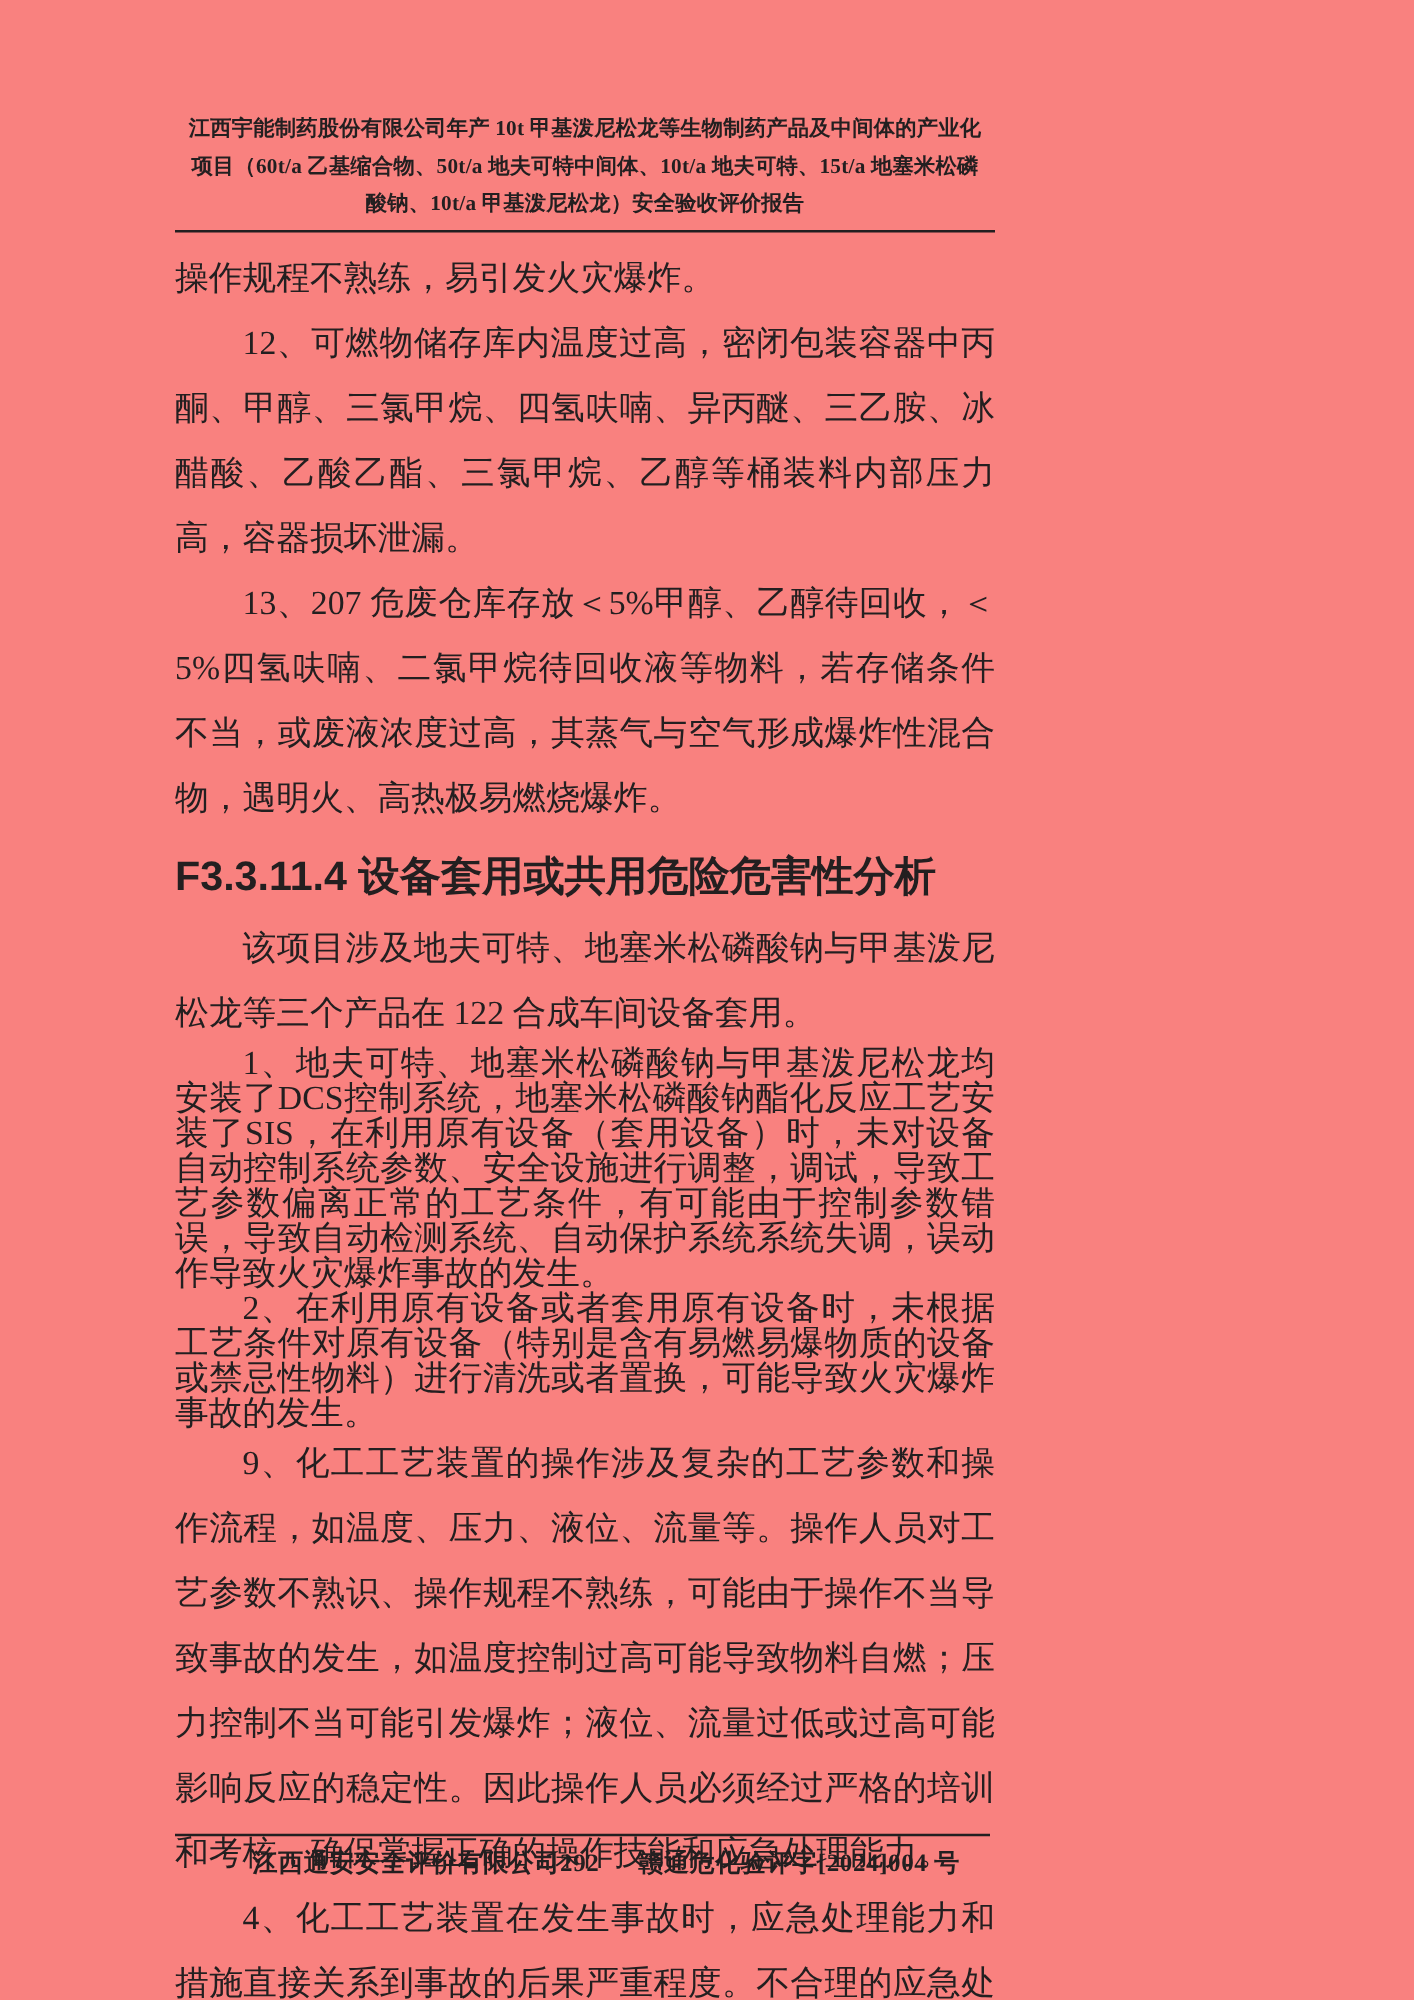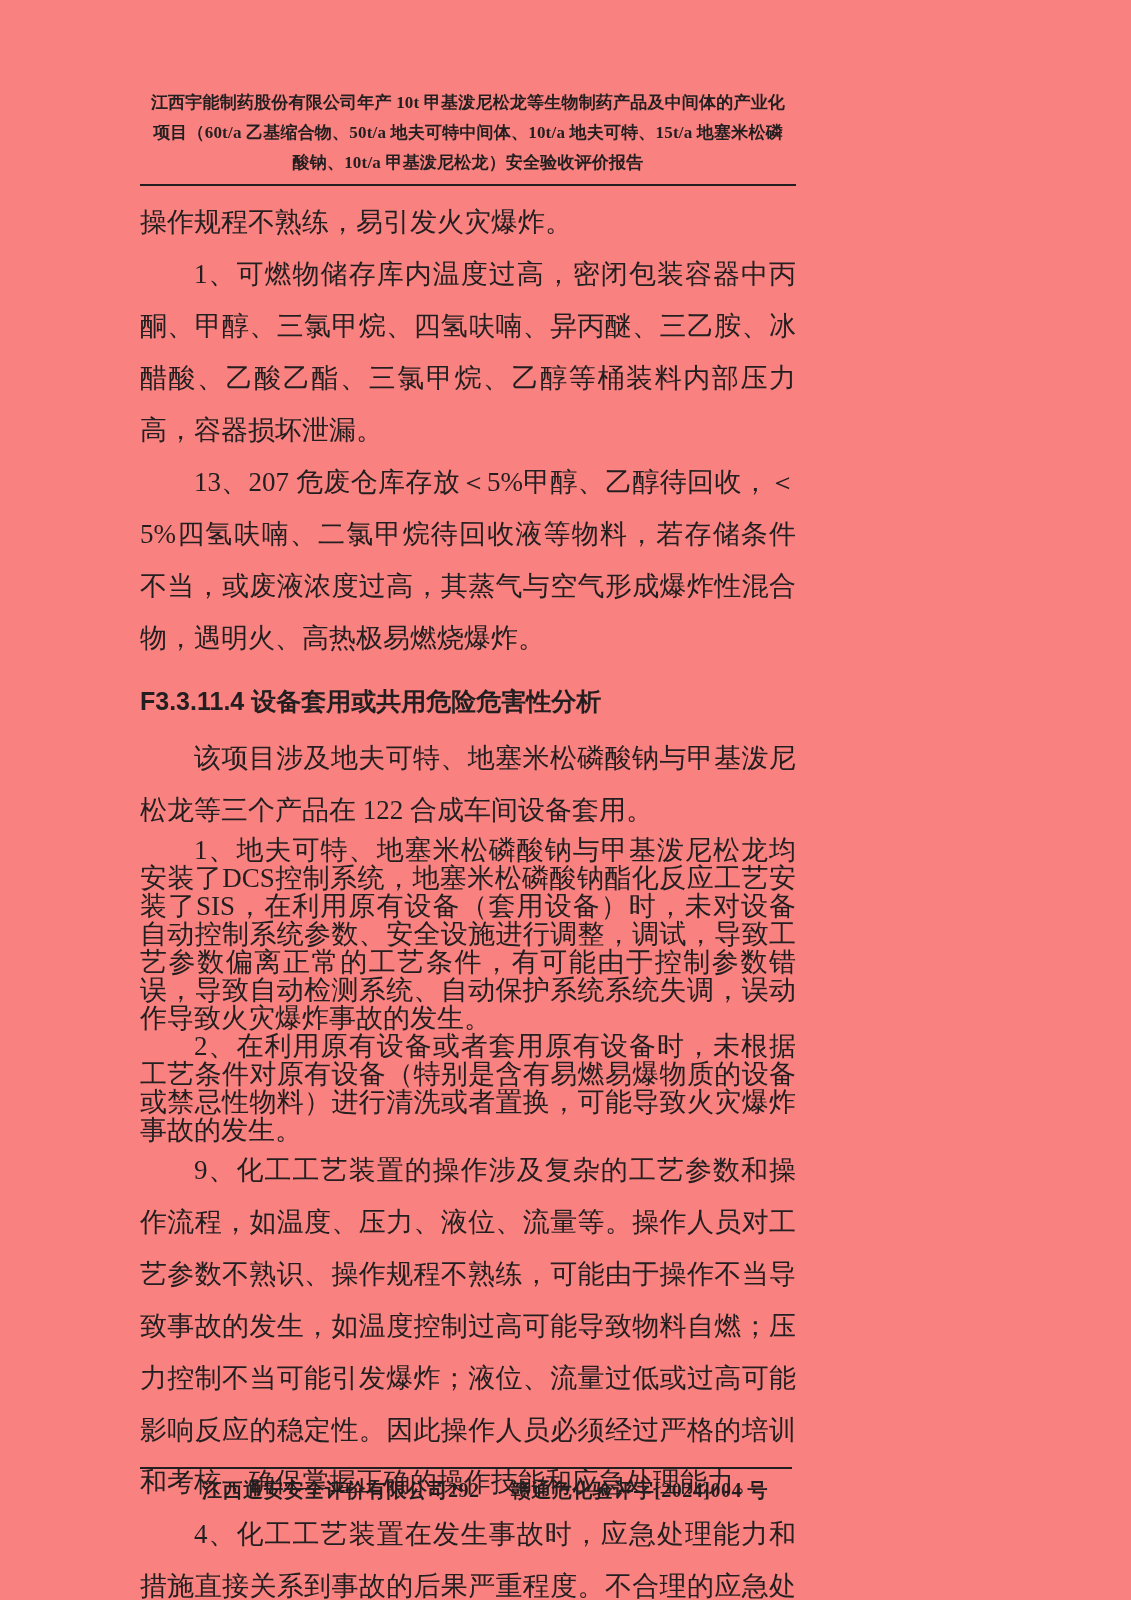--- a/index.html
+++ b/index.html
@@ -49,21 +49,21 @@
     text-indent: 2em;
   }
   .p-tight {
     margin: 0;
     text-indent: 2em;
     line-height: 28px;
   }
   .heading {
     font-family: "Liberation Sans", sans-serif;
     font-weight: bold;
-    font-size: 25px;
+    font-size: 33px;
     line-height: 58px;
     margin: 8px 0 2px 0;
   }
   .footer {
     position: absolute;
     left: 140px;
     right: 132px;
     bottom: 96px;
   }
   .footer-rule {
@@ -85,21 +85,21 @@
 </head>
 <body>
 
 <div class="page">
 
   <div class="header">江西宇能制药股份有限公司年产 10t 甲基泼尼松龙等生物制药产品及中间体的产业化项目（60t/a 乙基缩合物、50t/a 地夫可特中间体、10t/a 地夫可特、15t/a 地塞米松磷酸钠、10t/a 甲基泼尼松龙）安全验收评价报告</div>
   <hr class="header-rule">
 
   <div class="body-text">
     <p class="p-first">操作规程不熟练，易引发火灾爆炸。</p>
-    <p class="p">1、可燃物储存库内温度过高，密闭包装容器中丙酮、甲醇、三氯甲烷、四氢呋喃、异丙醚、三乙胺、冰醋酸、乙酸乙酯、三氯甲烷、乙醇等桶装料内部压力高，容器损坏泄漏。</p>
+    <p class="p">12、可燃物储存库内温度过高，密闭包装容器中丙酮、甲醇、三氯甲烷、四氢呋喃、异丙醚、三乙胺、冰醋酸、乙酸乙酯、三氯甲烷、乙醇等桶装料内部压力高，容器损坏泄漏。</p>
     <p class="p">13、207 危废仓库存放＜5%甲醇、乙醇待回收，＜5%四氢呋喃、二氯甲烷待回收液等物料，若存储条件不当，或废液浓度过高，其蒸气与空气形成爆炸性混合物，遇明火、高热极易燃烧爆炸。</p>
 
     <h2 class="heading">F3.3.11.4 设备套用或共用危险危害性分析</h2>
 
     <p class="p">该项目涉及地夫可特、地塞米松磷酸钠与甲基泼尼松龙等三个产品在 122 合成车间设备套用。</p>
     <p class="p-tight">1、地夫可特、地塞米松磷酸钠与甲基泼尼松龙均安装了DCS控制系统，地塞米松磷酸钠酯化反应工艺安装了SIS，在利用原有设备（套用设备）时，未对设备自动控制系统参数、安全设施进行调整，调试，导致工艺参数偏离正常的工艺条件，有可能由于控制参数错误，导致自动检测系统、自动保护系统系统失调，误动作导致火灾爆炸事故的发生。</p>
     <p class="p-tight">2、在利用原有设备或者套用原有设备时，未根据工艺条件对原有设备（特别是含有易燃易爆物质的设备或禁忌性物料）进行清洗或者置换，可能导致火灾爆炸事故的发生。</p>
     <p class="p">9、化工工艺装置的操作涉及复杂的工艺参数和操作流程，如温度、压力、液位、流量等。操作人员对工艺参数不熟识、操作规程不熟练，可能由于操作不当导致事故的发生，如温度控制过高可能导致物料自燃；压力控制不当可能引发爆炸；液位、流量过低或过高可能影响反应的稳定性。因此操作人员必须经过严格的培训和考核，确保掌握正确的操作技能和应急处理能力。</p>
     <p class="p">4、化工工艺装置在发生事故时，应急处理能力和措施直接关系到事故的后果严重程度。不合理的应急处理措施可能导致事故扩大或人员伤亡。因此，企业应建立健全应急处理机制和培训计划，制定非正常工况下的专</p>
   </div>

